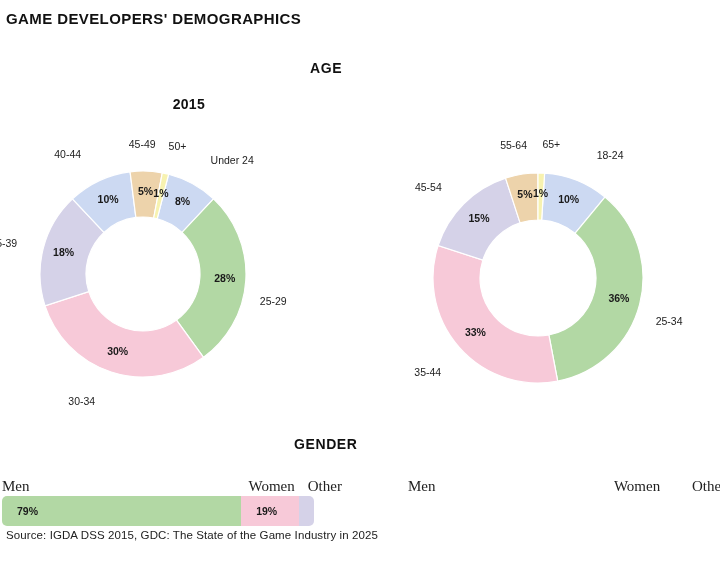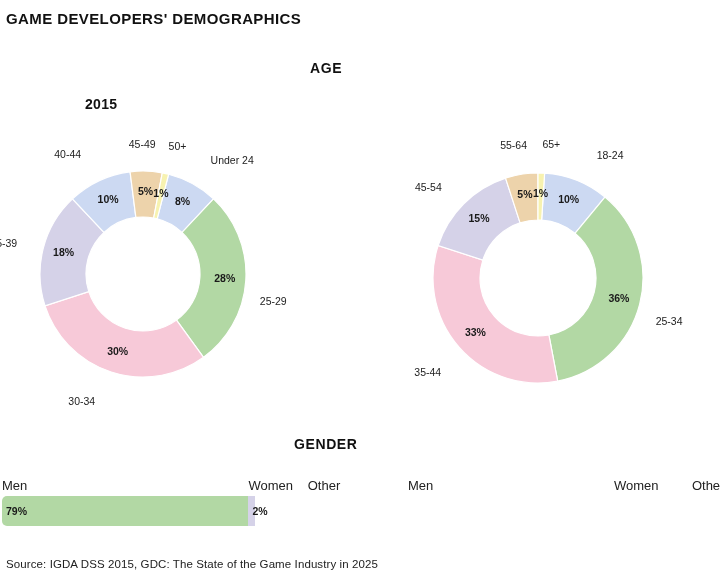--- a/index.html
+++ b/index.html
@@ -24,21 +24,21 @@
     position:absolute;
     font-size:14px;font-weight:bold;letter-spacing:0.6px;
     color:#111111;text-align:left;
   }
   #age-title{left:310px;top:60px;width:100px;}
   #gender-title{left:294px;top:436px;width:100px;}
 
   .year-title{
     position:absolute;
     font-size:14px;font-weight:bold;letter-spacing:0.3px;
-    color:#111111;text-align:left;width:120px;
+    color:#111111;text-align:right;width:120px;
   }
   #year-2015{left:85px;top:96px;}
   #year-2025{left:483px;top:96px;}
 
   .donut-wrap{position:absolute;}
   #donut-2015-wrap{left:0px;top:140px;width:320px;height:260px;}
   #donut-2025-wrap{left:398px;top:140px;width:322px;height:262px;}
   .donut-svg{display:block;overflow:visible;}
 
   .slice-pct{
@@ -53,35 +53,35 @@
   }
 
   
   .bar-block{position:absolute;}
   #gender-2015{left:2px;top:478px;width:312px;}
   #gender-2025{left:408px;top:478px;width:312px;}
 
   .bar-labels{position:relative;height:18px;}
   .bar-labels span{
     position:absolute;top:0;
-    font-size:13px;color:#222222;white-space:nowrap;
+    font-size:15px;color:#222222;white-space:nowrap;font-family:Liberation Serif, serif;
   }
   .bar-track{
     position:relative;display:flex;height:30px;width:100%;
     border-radius:5px;overflow:hidden;
   }
   .bar-seg{
     display:flex;align-items:center;
     font-size:10.5px;font-weight:bold;color:#1a1a1a;
-    box-sizing:border-box;padding-left:4px;
+    box-sizing:border-box;padding-left:15px;
     white-space:nowrap;
   }
 
   .source{
-    position:absolute;left:6px;top:558px;
+    position:absolute;left:6px;top:529px;
     font-size:11.5px;color:#222222;letter-spacing:0.1px;
   }
 </style>
 </head>
 <body>
 
 <div class="canvas">
 
   <div class="main-title">GAME DEVELOPERS' DEMOGRAPHICS</div>
 
@@ -141,20 +141,21 @@
   <div class="section-title" id="gender-title">GENDER</div>
 
   <div class="bar-block" id="gender-2015">
     <div class="bar-labels" id="labels-g2015">
         <span style="left: 0%;">Men</span>
         <span style="left: 79%;">Women</span>
         <span style="left: 98%;">Other</span>
       </div>
     <div class="bar-track" id="track-g2015">
         <div class="bar-seg" style="width: 79%; background: rgb(178, 216, 164);">79%</div>
+        <div class="bar-seg" style="width: 19%; background: rgb(247, 201, 216);">19%</div>
         <div class="bar-seg" style="width: 2%; background: rgb(213, 210, 232);">2%</div>
       </div>
   </div>
 
   <div class="bar-block" id="gender-2025">
     <div class="bar-labels" id="labels-g2025">
         <span style="left: 0%;">Men</span>
         <span style="left: 66%;">Women</span>
         <span style="left: 91%;">Other</span>
       </div>

